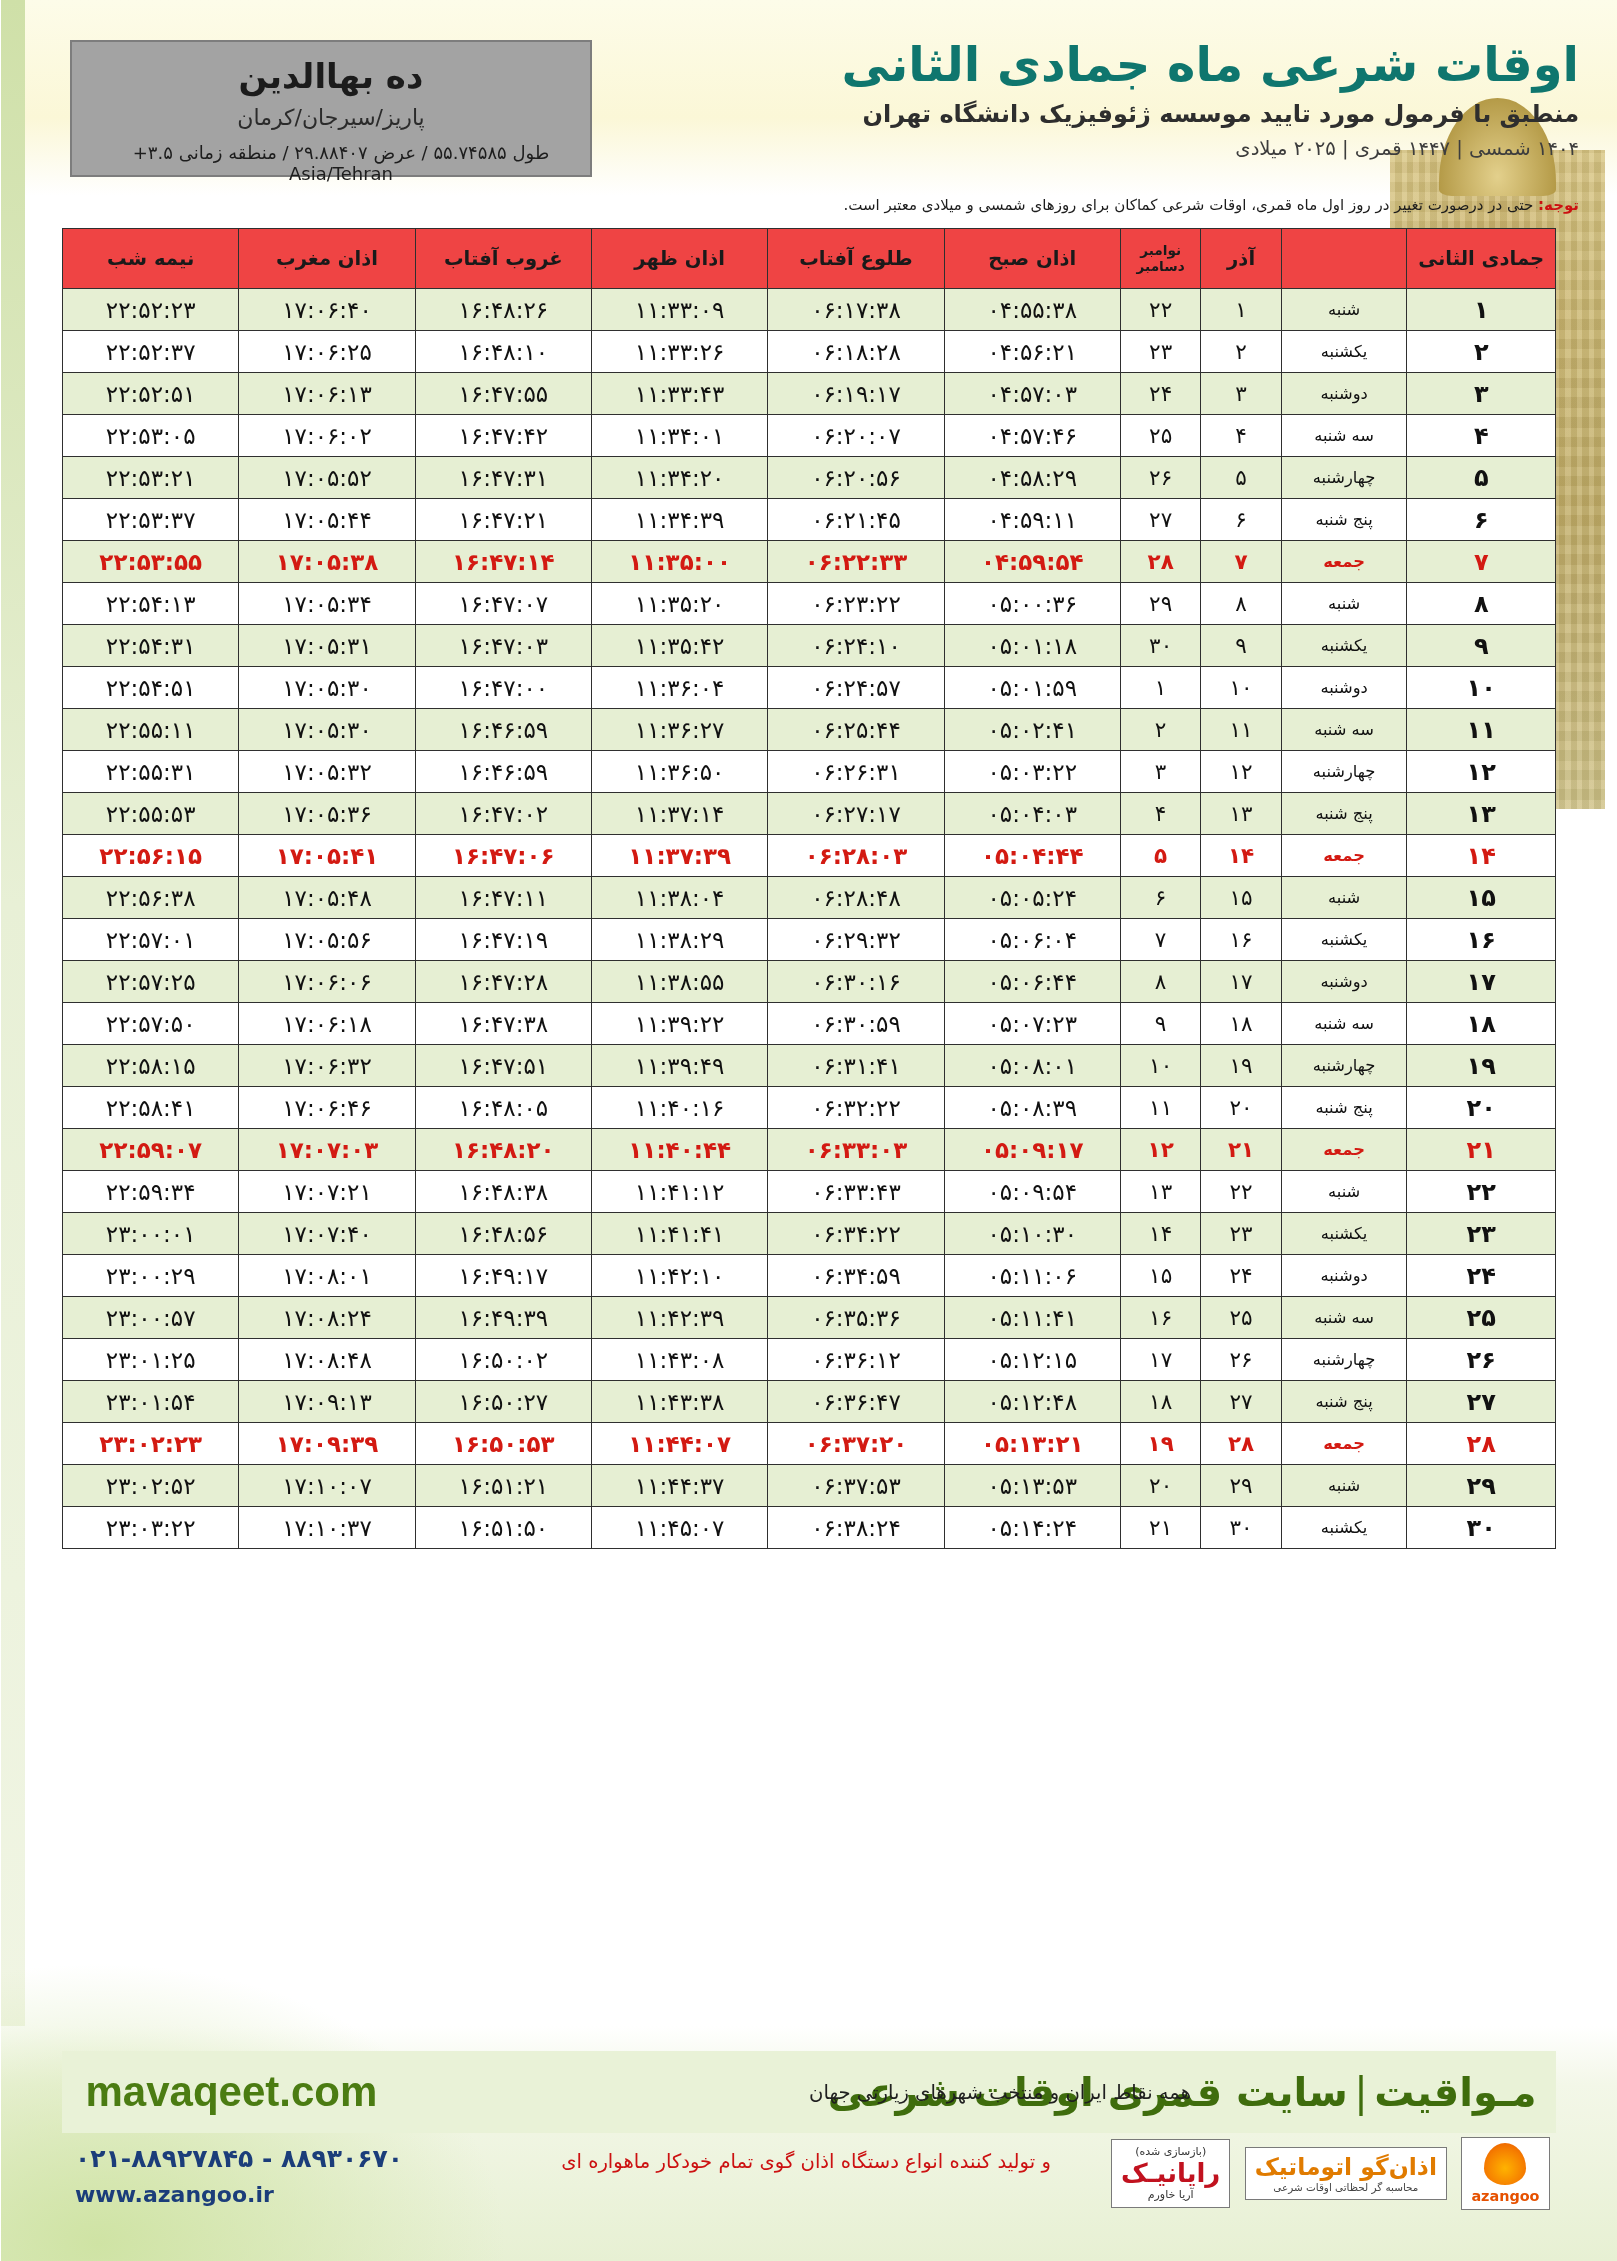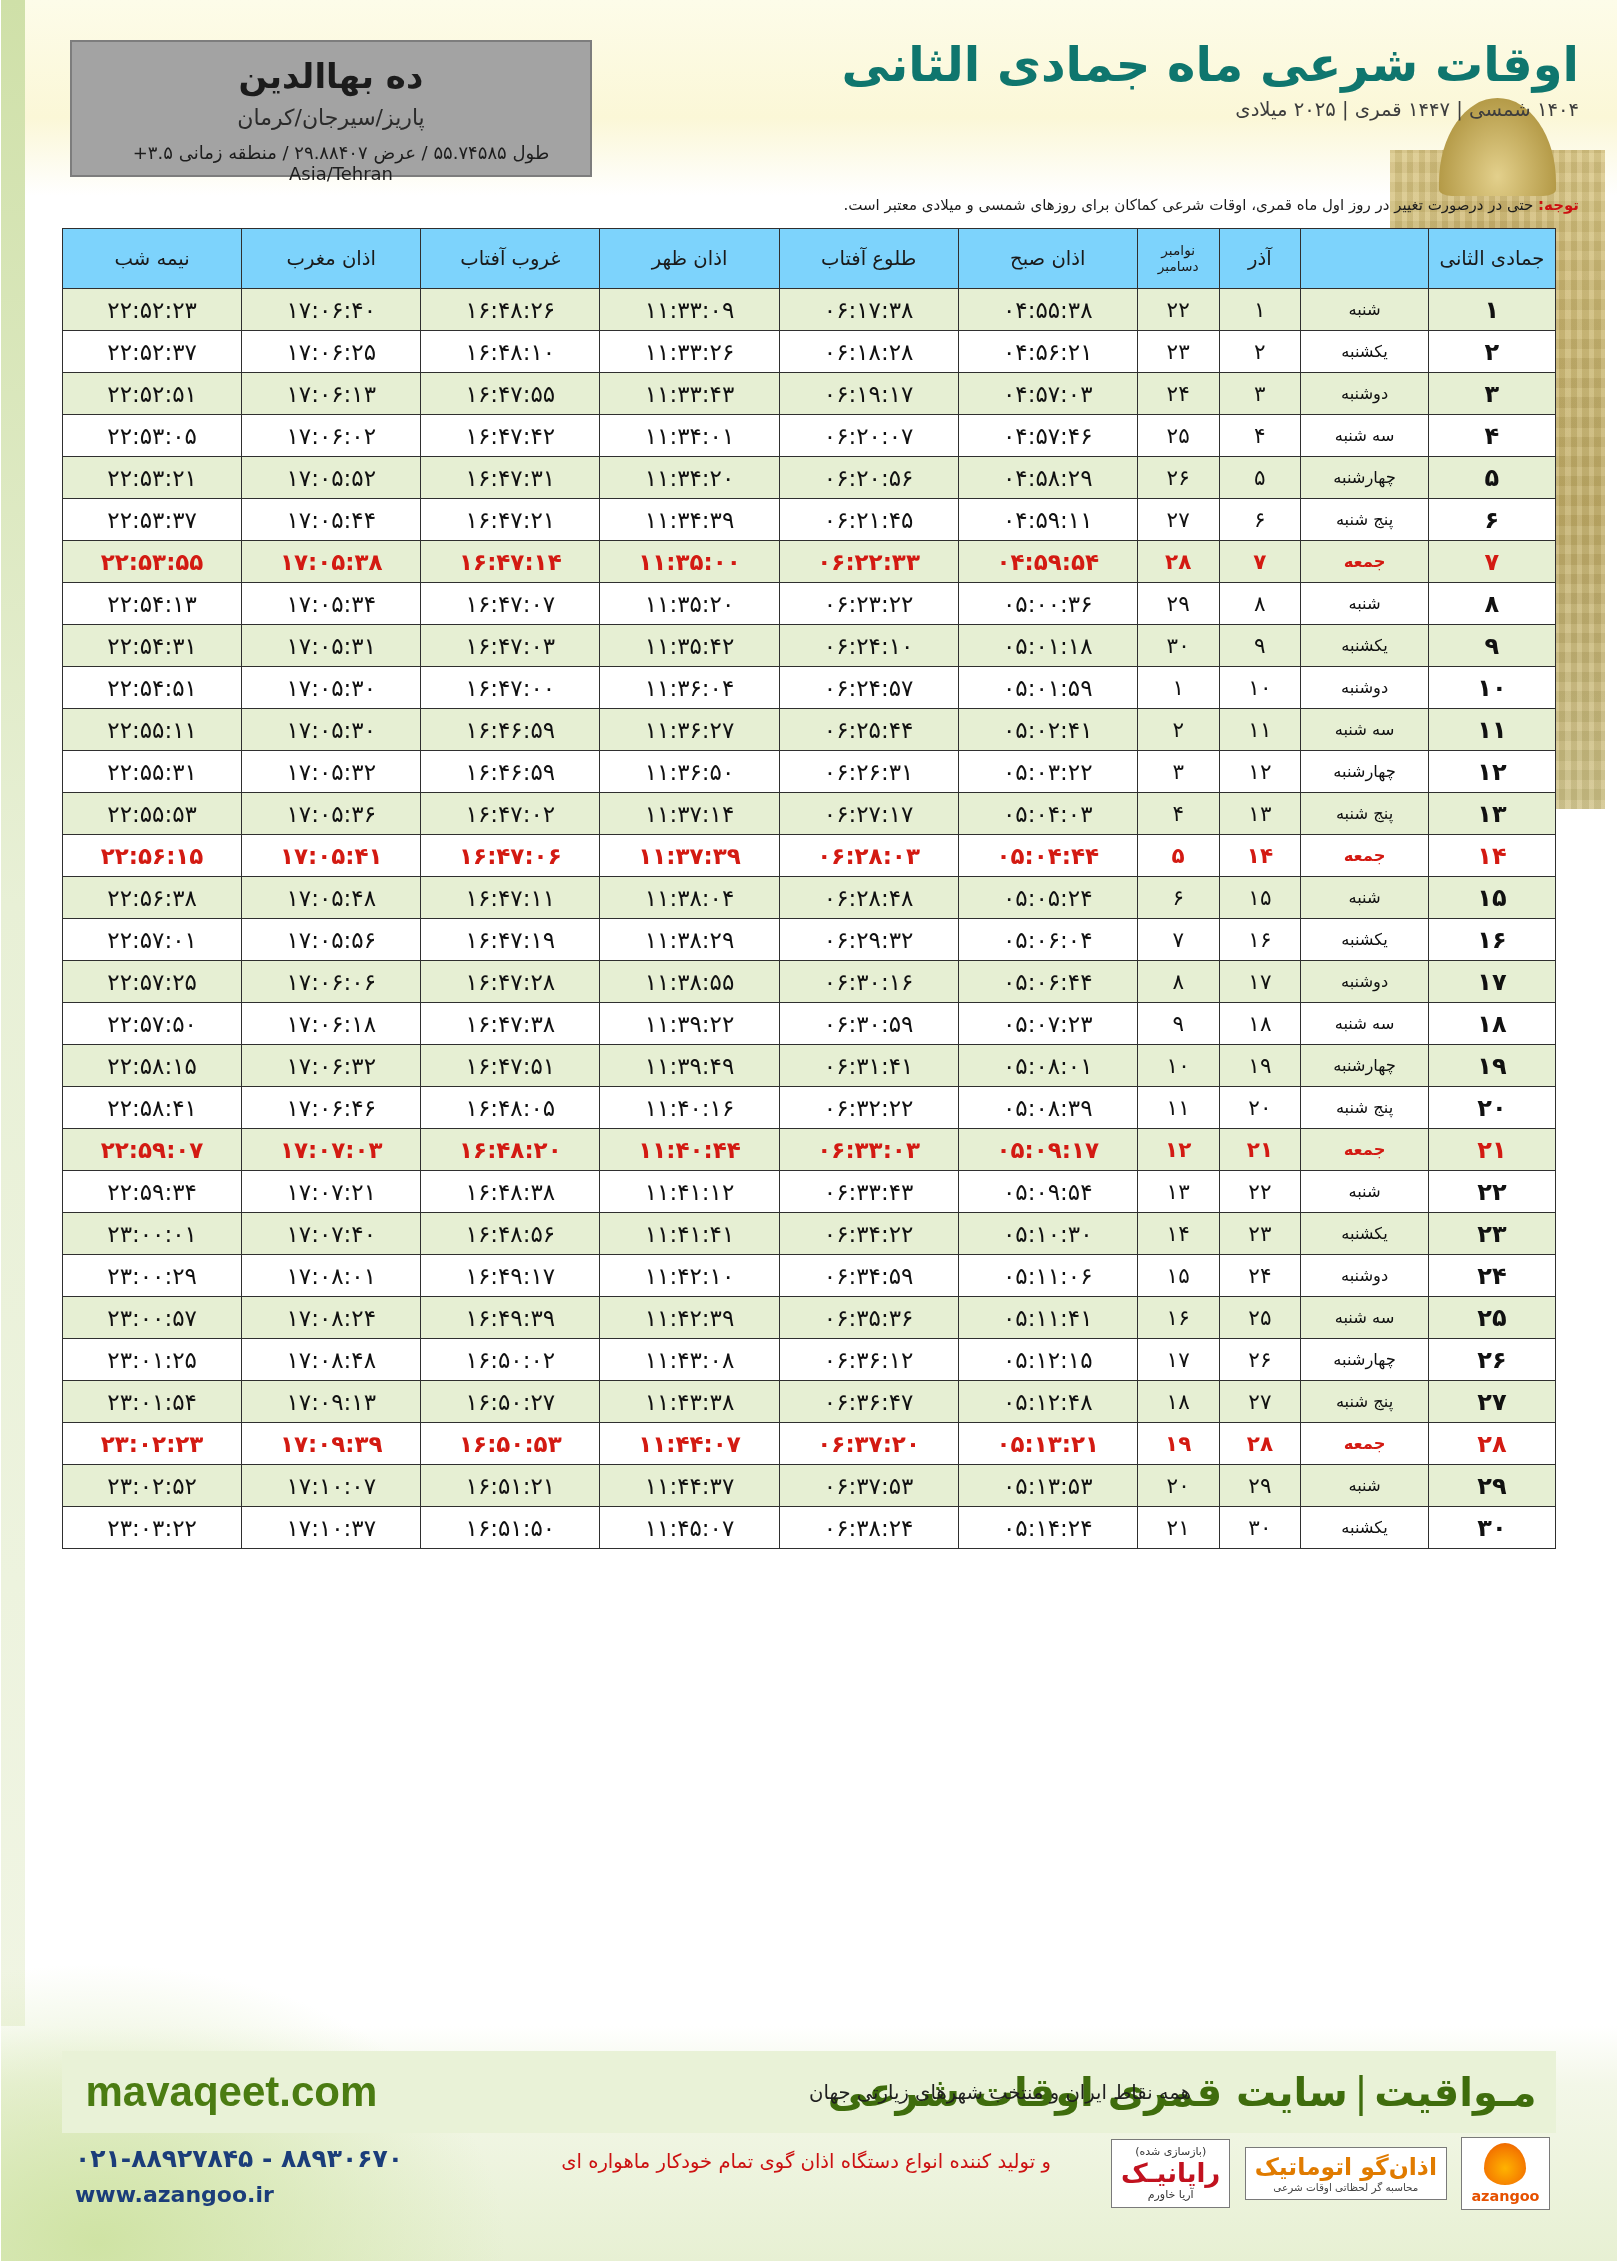--- a/index.html
+++ b/index.html
@@ -85,24 +85,24 @@
     width: 1494px; border-collapse: collapse;
     font-family: "DejaVu Sans", sans-serif;
     background: #ffffff;
   }
   table.times th, table.times td {
     border: 1.3px solid #2f2f2f;
     text-align: center;
     white-space: nowrap;
   }
   thead th {
-    background: #7dd3fc;
+    background: #ef4444;
     color: #1a1a1a;
     font-size: 19.6px;
-    font-weight: normal;
+    font-weight: bold;
     height: 60px;
     padding: 0 3.9px;
   }
   thead th.small { font-size: 13.7px; line-height: 1.15; }
   tbody td { height: 42px; font-size: 23px; color: #111111; }
   tbody tr.alt td { background: #e6efd3; }
   tbody tr.plain td { background: #ffffff; }
   td.dayno { font-size: 24px; font-weight: bold; width: 73px; }
   td.wday { font-size: 16.3px; width: 114px; }
   td.greg, td.hijri { font-size: 21.5px; width: 73px; }
@@ -164,20 +164,21 @@
 <div class="bg-left-strip"></div>
 <div class="bg-mosque"></div>
 <div class="bg-dome"></div>
 <div class="bg-green-bottom"></div>
 <div class="bg-green-blob"></div>
 
 <div class="header">
 
   <div class="title-block">
     <div class="main-title">اوقات شرعی ماه جمادی الثانی</div>
+    <div class="sub-title">منطبق با فرمول مورد تایید موسسه ژئوفیزیک دانشگاه تهران</div>
     <div class="sub-title-2">۱۴۰۴ شمسی | ۱۴۴۷ قمری | ۲۰۲۵ میلادی</div>
   </div>
 
   <div class="loc-box">
     <div class="loc-name">ده بهاالدین</div>
     <div class="loc-sub">پاریز/سیرجان/کرمان</div>
     <div class="loc-geo">طول ۵۵.۷۴۵۸۵ / عرض ۲۹.۸۸۴۰۷ / منطقه زمانی ۳.۵+ Asia/Tehran</div>
   </div>
 
   <div class="note-line">

